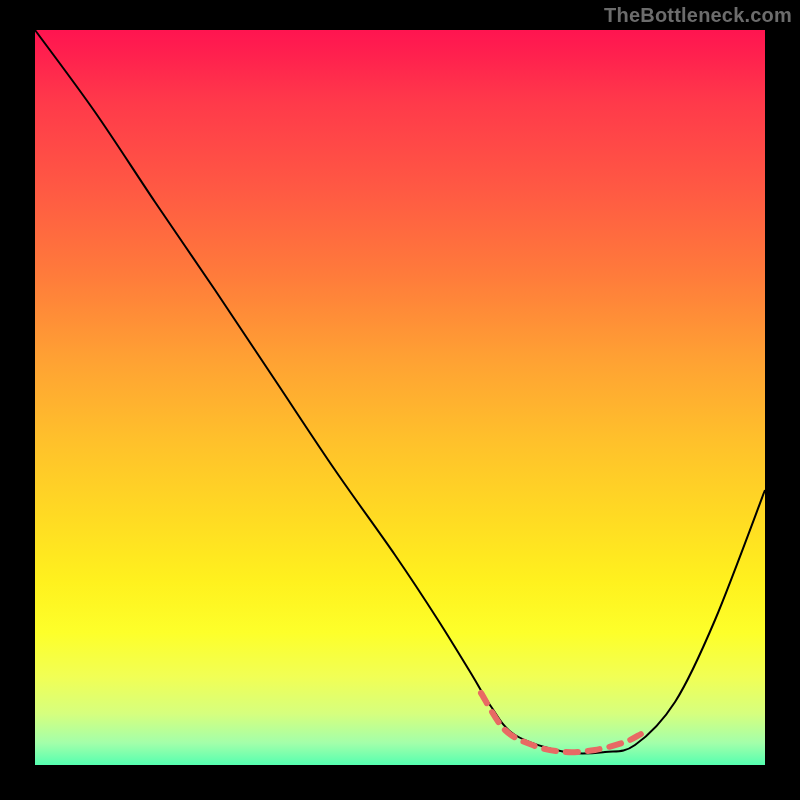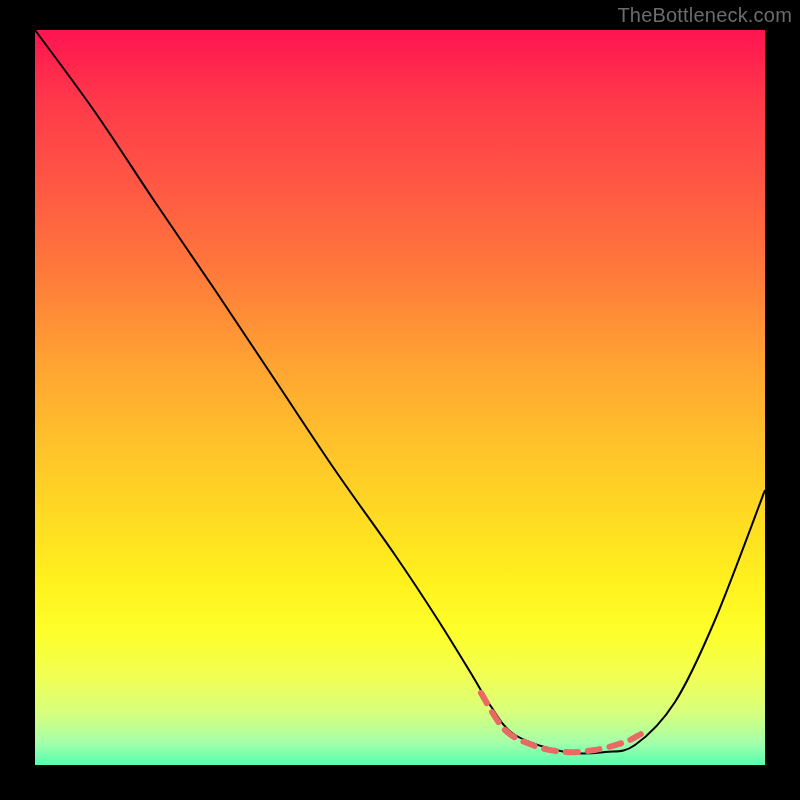--- a/index.html
+++ b/index.html
@@ -16,21 +16,21 @@
     width: 800px;
     height: 800px;
     background: #000;
   }
   .watermark {
     position: absolute;
     top: 4px;
     right: 8px;
     color: #6c6c6c;
     font-size: 20px;
-    font-weight: 400;
+    font-weight: 700;
     letter-spacing: 0.2px;
     z-index: 5;
   }
   .plot-area {
     position: absolute;
     left: 35px;
     top: 30px;
     width: 730px;
     height: 735px;
     

